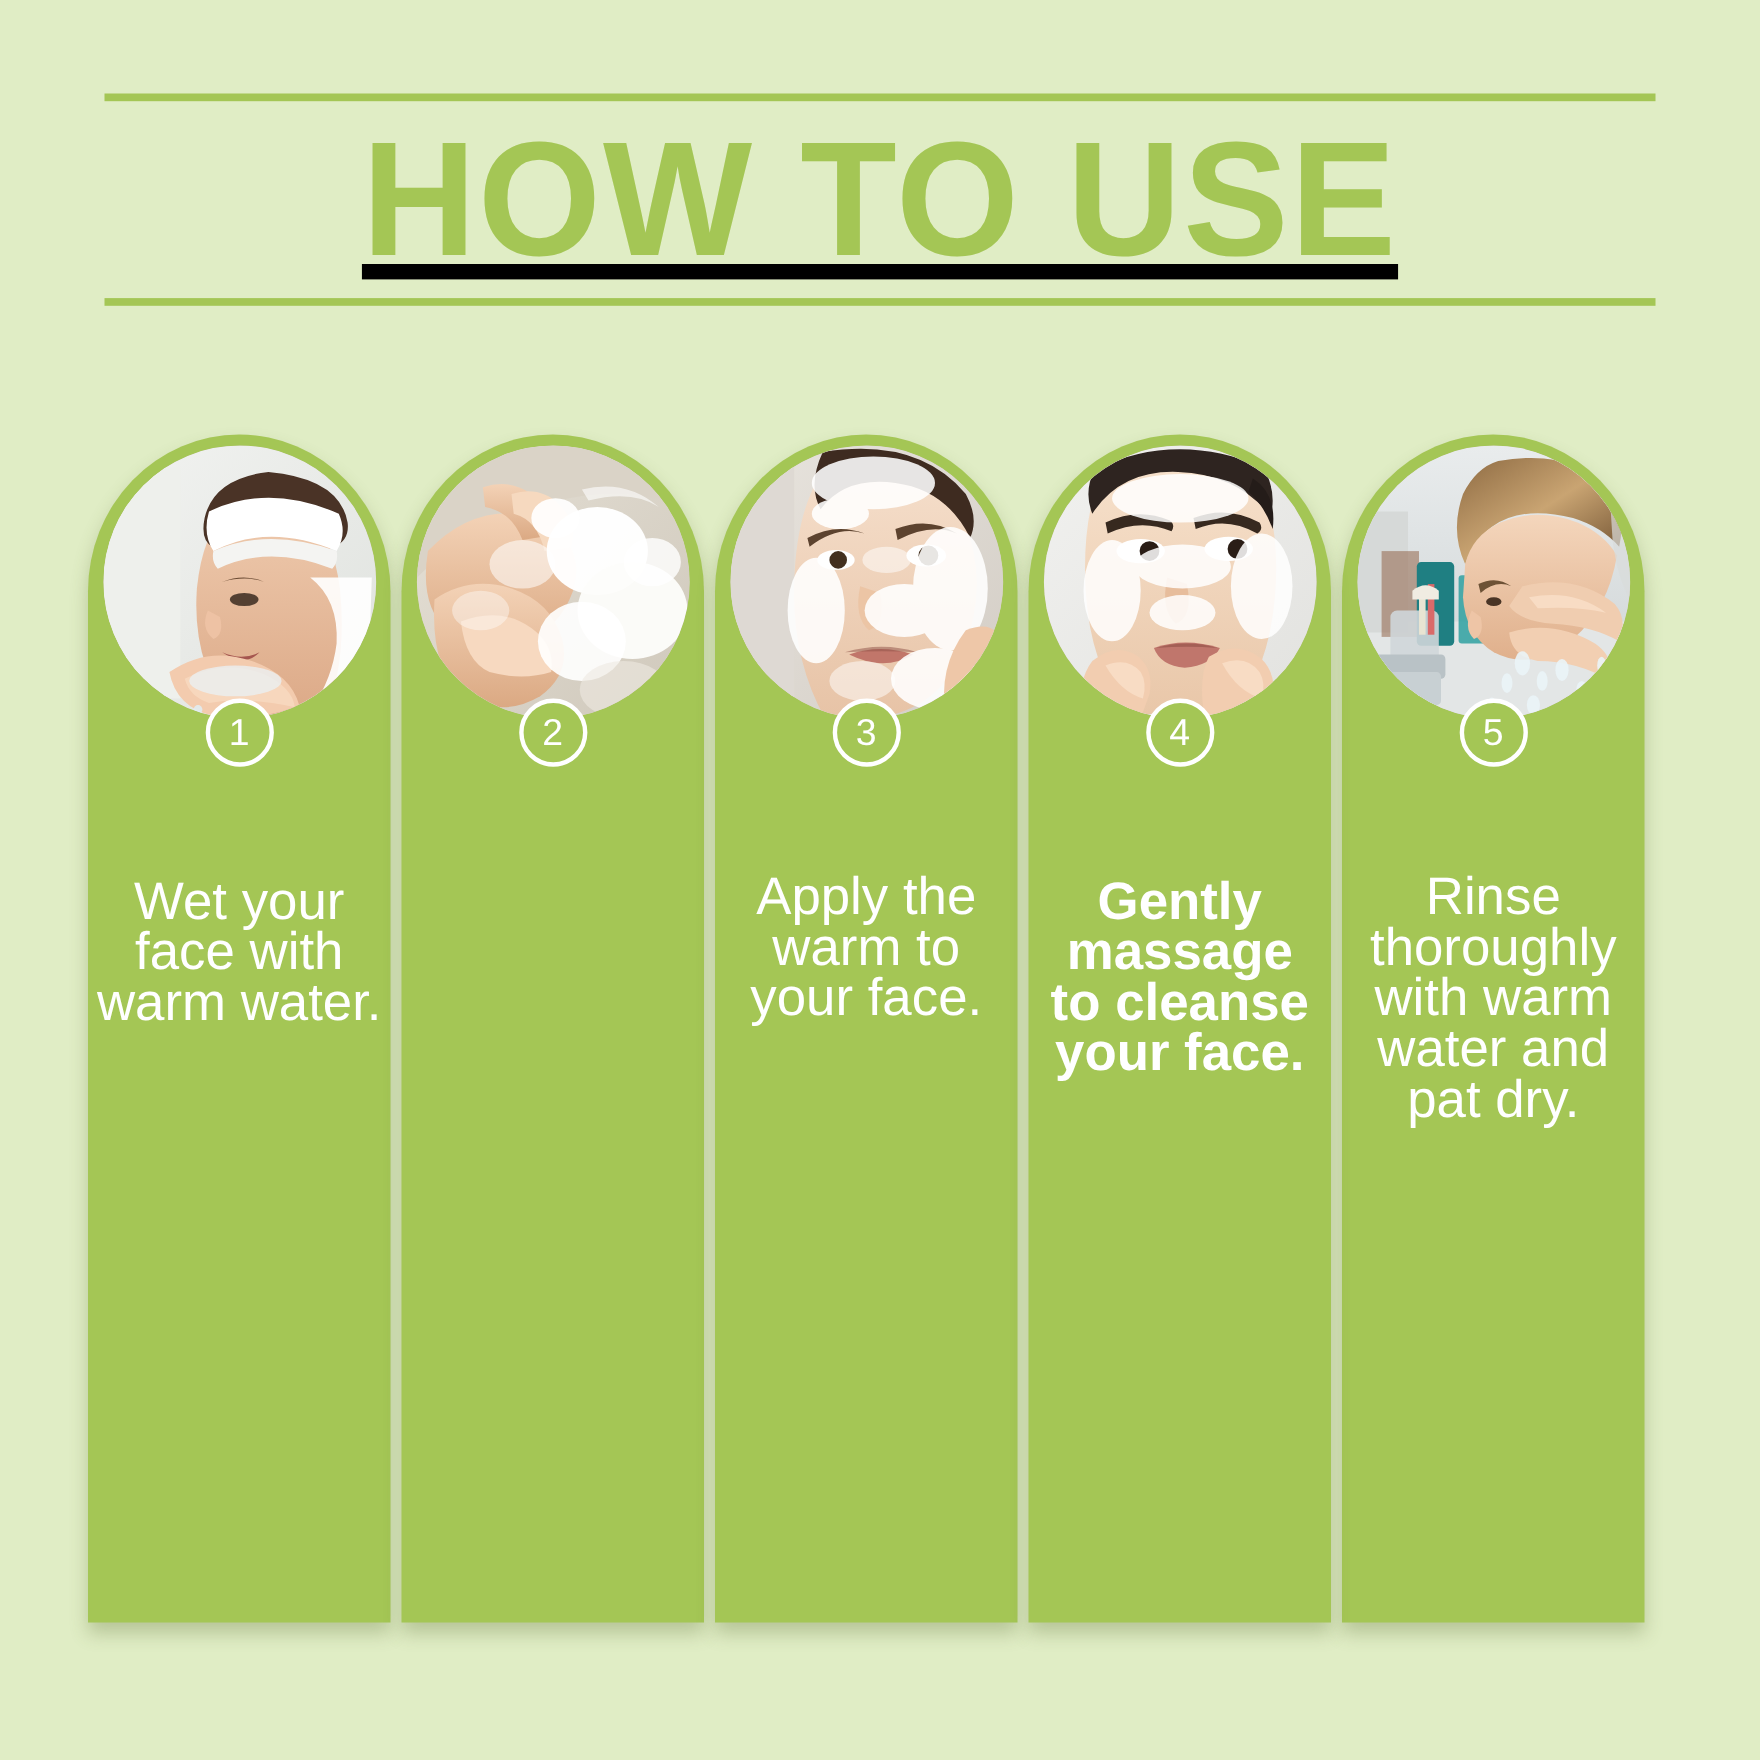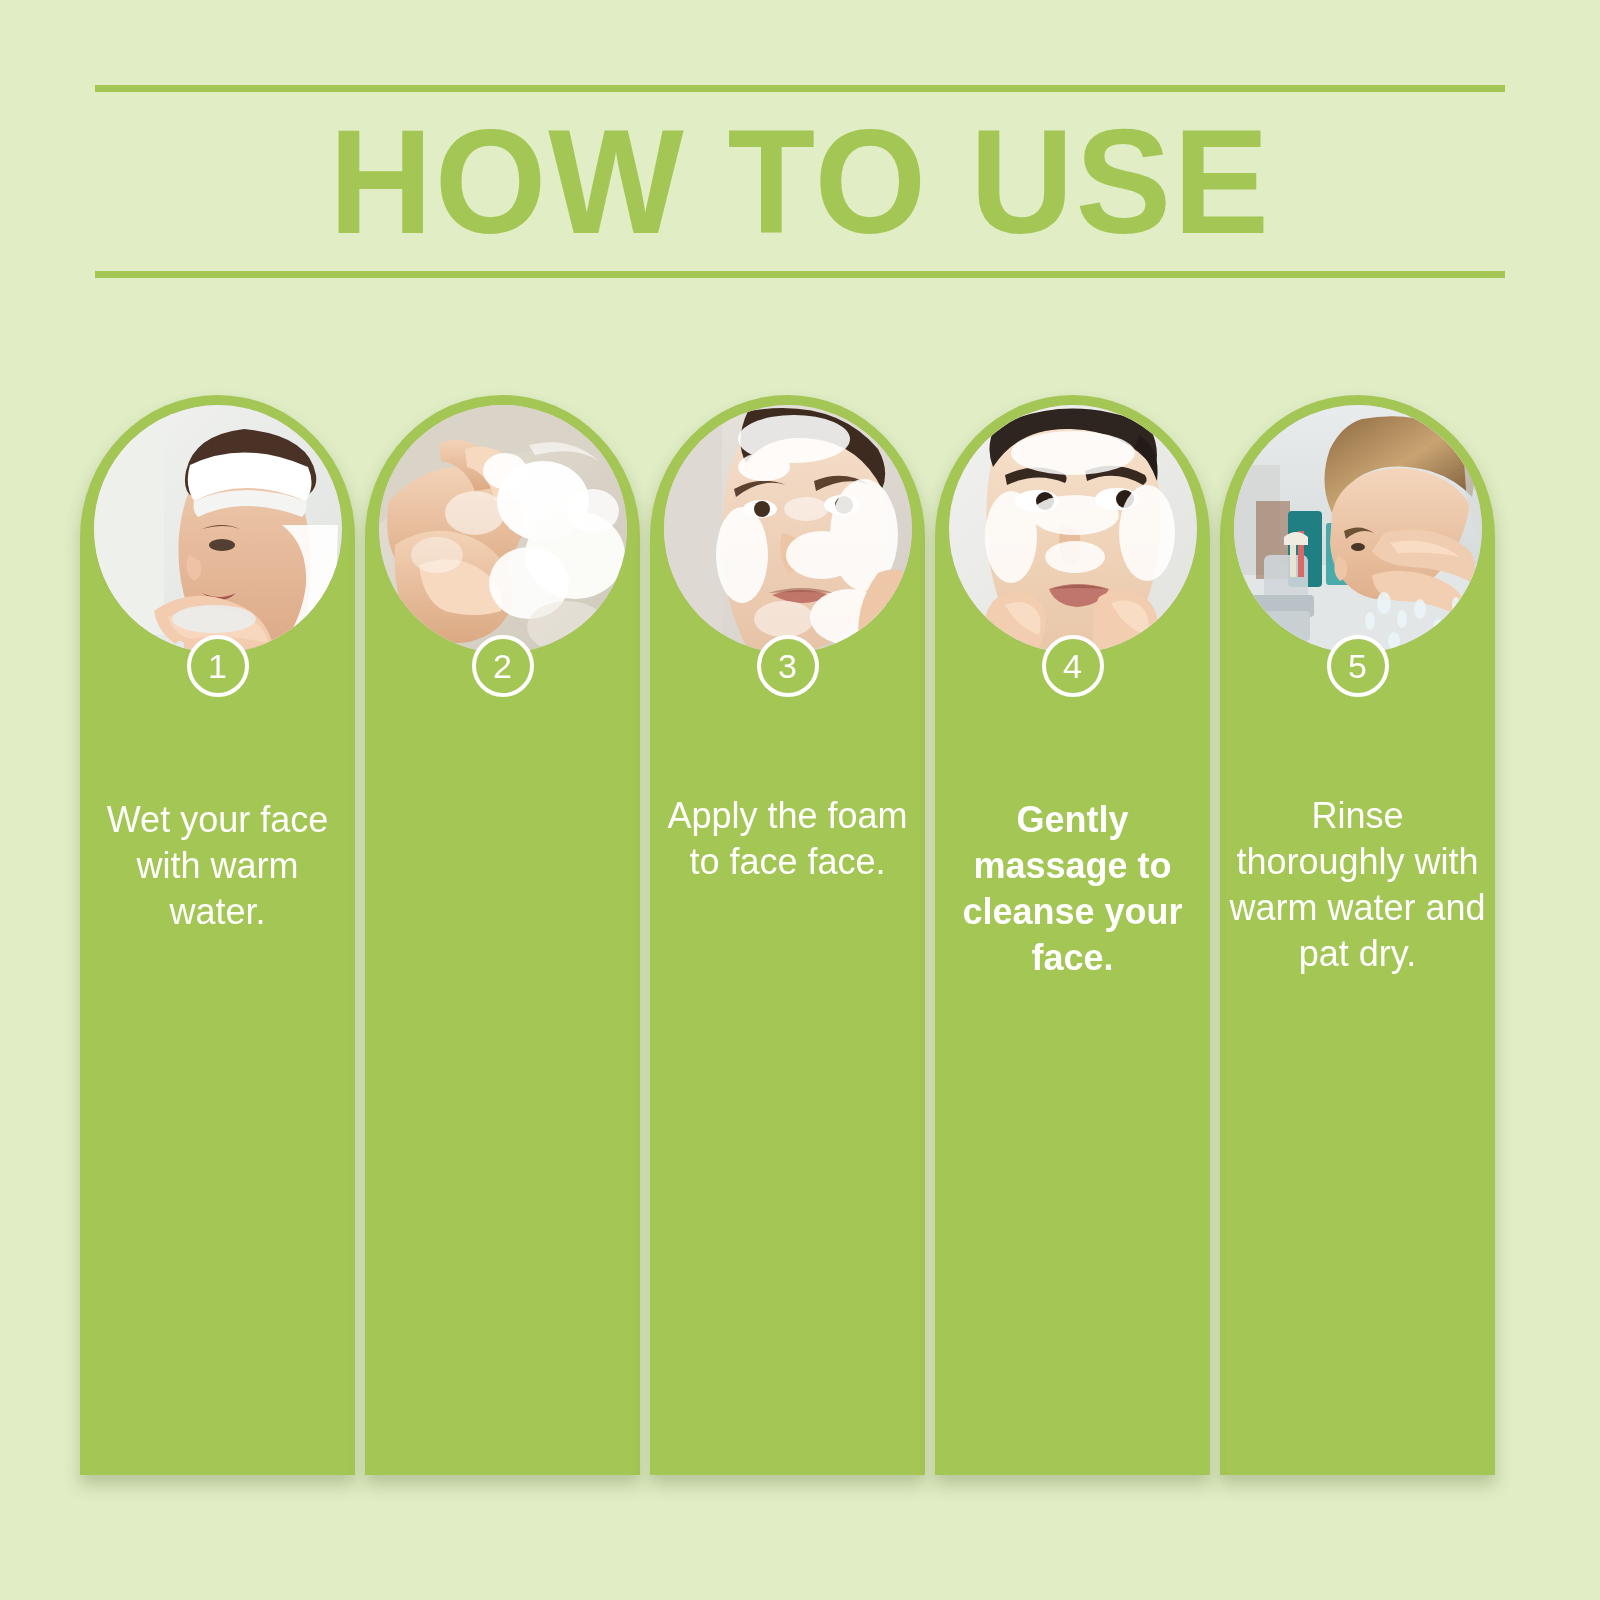--- a/index.html
+++ b/index.html
@@ -16,20 +16,21 @@
     font-family: "Liberation Sans", sans-serif;
     position: relative;
   }
 
   
   .header {
     position: absolute;
     left: 95px;
     top: 85px;
     width: 1410px;
+    text-decoration: underline;
   }
 
   .rule {
     width: 100%;
     height: 7px;
     background: #A4C655;
   }
 
   .title {
     text-align: center;
@@ -116,21 +117,21 @@
   }
 
   
   .caption {
     position: absolute;
     left: 8px;
     right: 8px;
     top: 400px;
     text-align: center;
     color: #ffffff;
-    font-size: 36px;
+    font-size: 48px;
     line-height: 46px;
     font-weight: normal;
   }
 
   
   .step--1 .caption { top: 402px; }
   .step--2 .caption { top: 400px; }
   .step--3 .caption { top: 398px; }
   .step--4 .caption { top: 402px; font-weight: bold; }
   .step--5 .caption { top: 398px; }
@@ -259,21 +260,21 @@
           </g>
           <g fill="#ffffff" opacity="0.5">
             <ellipse cx="142" cy="104" rx="22" ry="12"></ellipse>
             <ellipse cx="120" cy="214" rx="30" ry="18"></ellipse>
           </g>
           <path d="M214 168 Q244 156 248 186 L248 248 L196 248 Q188 202 214 168Z" fill="#eec7a8"></path>
         </svg>
       </div>
     </div>
     <div class="badge">3</div>
-    <div class="caption">Apply the foam to face face.</div>
+    <div class="caption">Apply the warm to your face.</div>
   </div>
 
   <div class="step step--4">
     <div class="pillar"></div>
     <div class="photo-wrap">
       <div class="photo">
         <svg viewBox="0 0 248 248" preserveAspectRatio="xMidYMid slice">
           <defs>
             <linearGradient id="bg4" x1="0" y1="0" x2="1" y2="1">
               <stop offset="0" stop-color="#f1f1ef"></stop>

